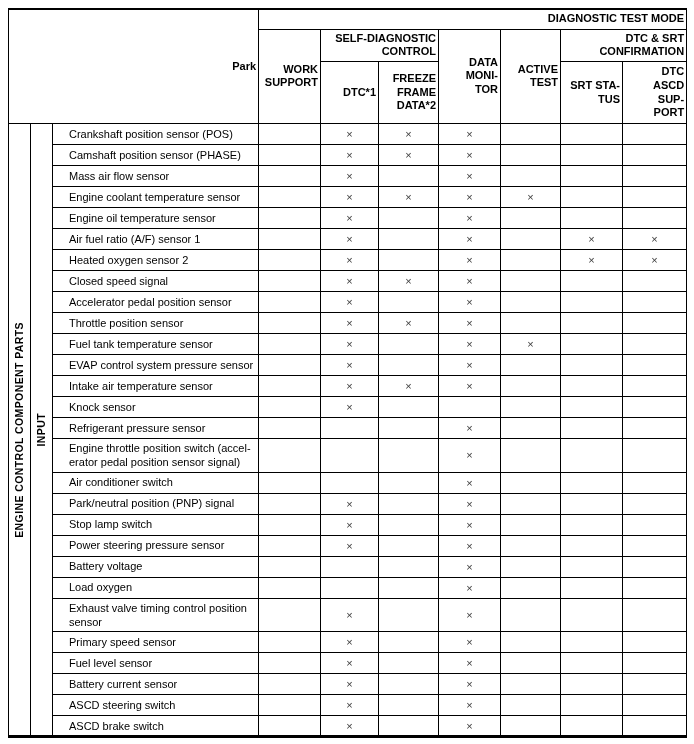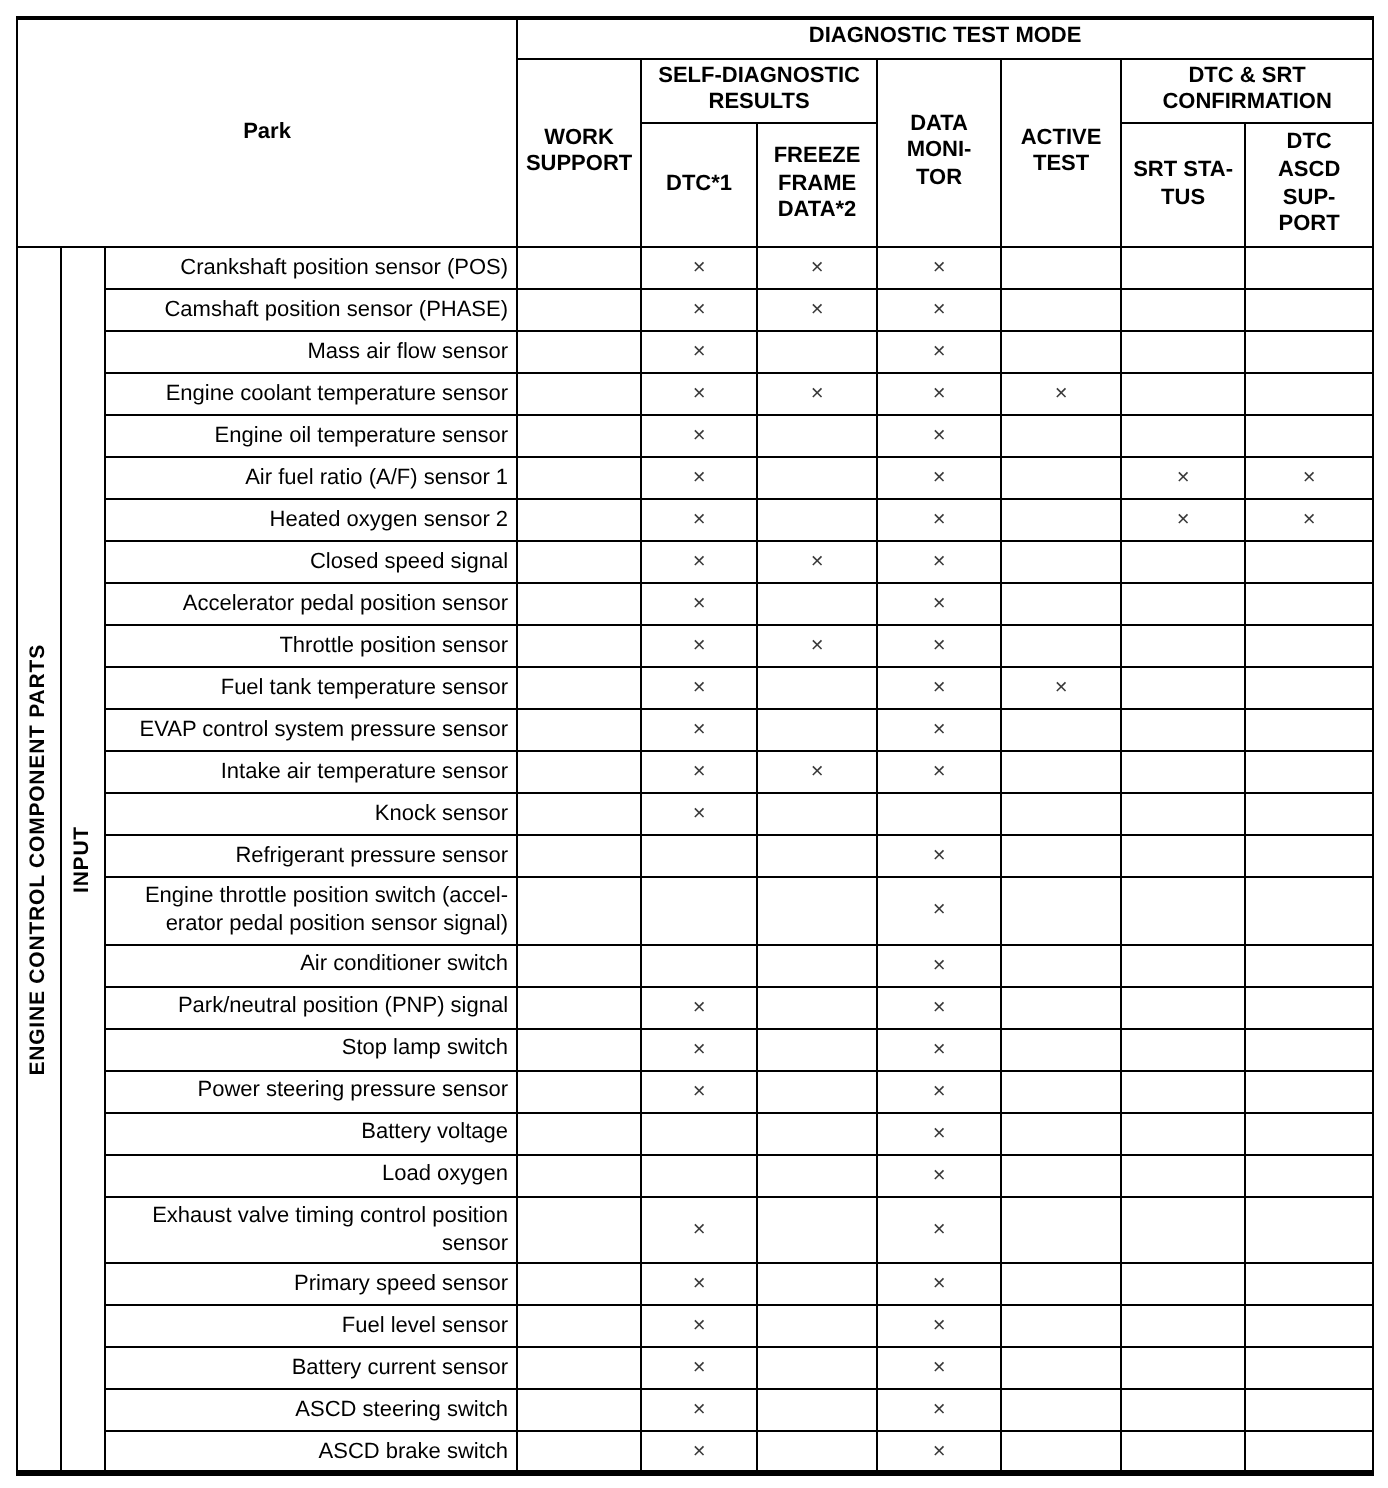--- a/index.html
+++ b/index.html
@@ -27,33 +27,33 @@
     border-right: 1px solid #000;
   }
   table.diag th, table.diag td {
     border: 1px solid #000;
     font-size: 11px;
     box-sizing: border-box;
     overflow: hidden;
   }
   table.diag th {
     font-weight: bold;
-    text-align: center;
+    text-align: right;
     vertical-align: middle;
     white-space: pre-line;
     line-height: 1.25;
     padding: 2px 2px;
   }
   th.top-head { height: 20px; }
   tr.hrow2 th { height: 30px; }
   tr.hrow3 th { height: 62px; }
   td.item {
-    text-align: right;
+    text-align: left;
     vertical-align: middle;
-    padding: 2px 4px 2px 6px;
+    padding: 2px 4px 2px 16px;
     white-space: pre-line;
     line-height: 1.3;
     height: 21px;
   }
   td.mark, td.empty {
     text-align: center;
     vertical-align: middle;
     color: #3a3a3a;
     font-size: 11px;
     padding: 0;
@@ -93,21 +93,21 @@
     </colgroup>
     <thead>
       <tr>
         <th colspan="3" rowspan="3">Park</th>
         <th colspan="7" class="top-head">DIAGNOSTIC TEST MODE</th>
       </tr>
       <tr class="hrow2">
         <th rowspan="2">WORK
 SUPPORT</th>
         <th colspan="2">SELF-DIAGNOSTIC
-RESULTS</th>
+CONTROL</th>
         <th rowspan="2">DATA
 MONI-
 TOR</th>
         <th rowspan="2">ACTIVE
 TEST</th>
         <th colspan="2">DTC &amp; SRT
 CONFIRMATION</th>
       </tr>
       <tr class="hrow3">
         <th>DTC*1</th>

